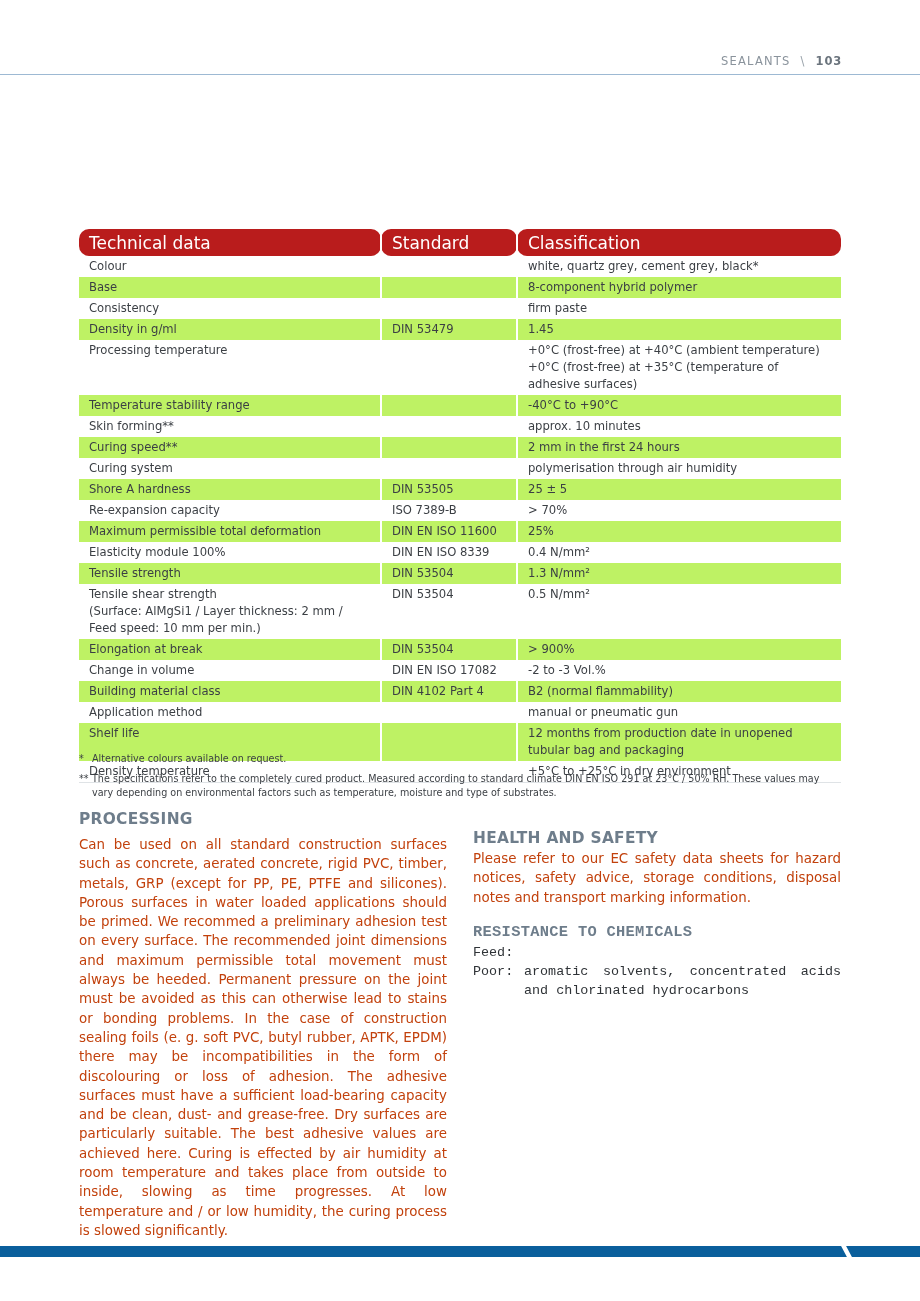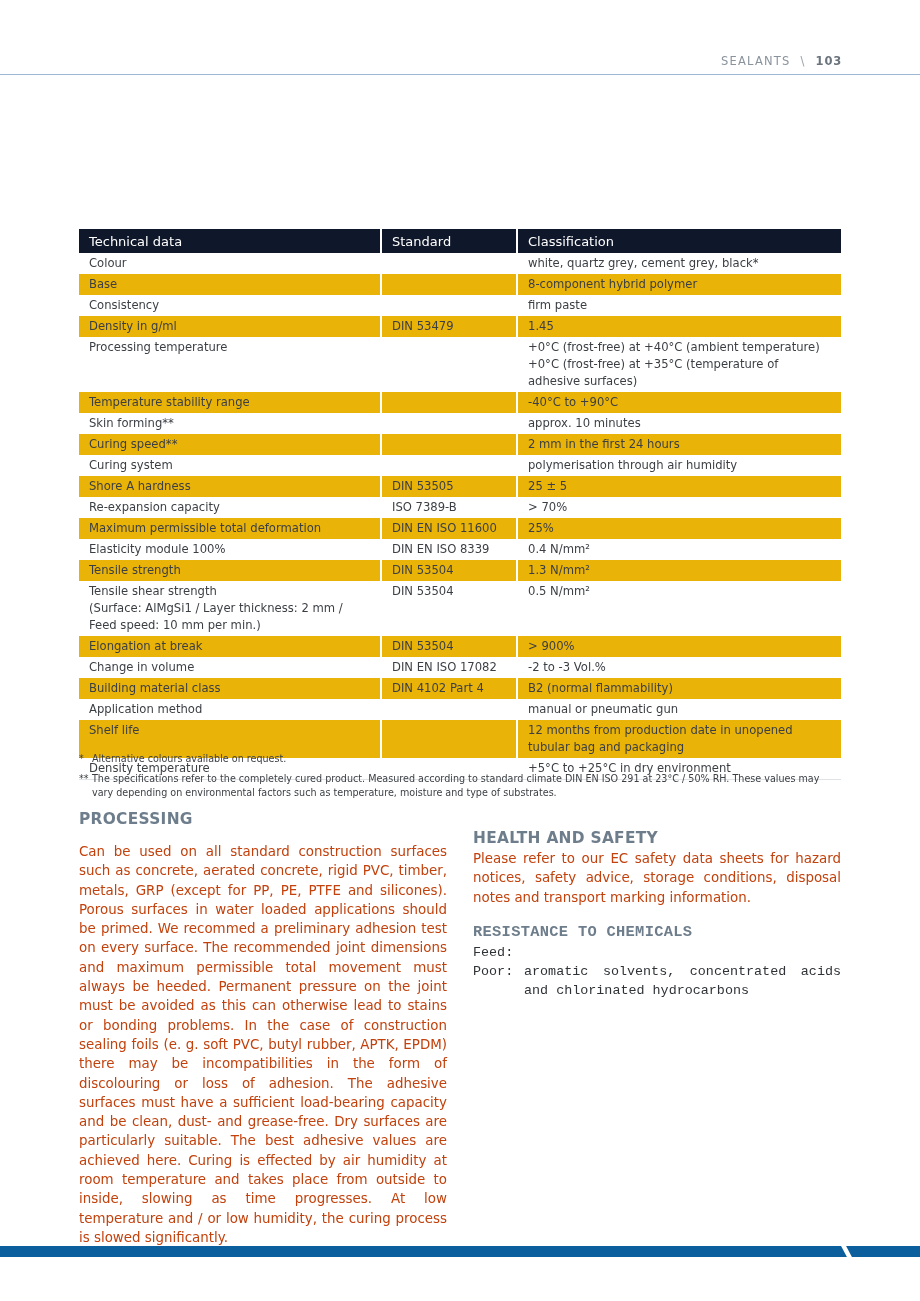--- a/index.html
+++ b/index.html
@@ -5,40 +5,40 @@
   * { box-sizing: border-box; margin: 0; padding: 0; }
   html, body { width: 920px; height: 1301px; background: #ffffff; }
   body { position: relative; font-family: "DejaVu Sans", sans-serif; color: #3b3f44; overflow: hidden; }
 
   .page-header { position: absolute; top: 54px; right: 78px; font-size: 11.5px; letter-spacing: 1.2px; color: #8a939c; }
   .page-header .sep { margin: 0 10px; color: #9aa3ab; }
   .page-header .num { font-weight: bold; color: #6b747d; letter-spacing: 0.8px; }
   .header-rule { position: absolute; top: 74px; left: 0; width: 920px; height: 1px; background: #9db9d3; }
 
   table.tech { position: absolute; top: 229px; left: 79px; width: 762px; border-collapse: collapse; font-size: 11.6px; }
-  table.tech th { background: #0f172a; color: #ffffff; font-weight: normal; text-align: left; padding: 4px 10px 3px; height: 24px; font-size: 13px; border-right: 2px solid #ffffff; }
+  table.tech th { background: #b91c1c; color: #ffffff; font-weight: normal; text-align: left; padding: 4px 10px 3px; height: 24px; font-size: 17px; border-right: 2px solid #ffffff; border-radius: 10px; }
   table.tech th:last-child { border-right: none; }
   table.tech td { padding: 2px 10px 2px; line-height: 17px; vertical-align: top; color: #3b3f44; border-right: 2px solid #ffffff; }
   table.tech td:last-child { border-right: none; }
-  table.tech tr.shade td { background: #eab308; }
+  table.tech tr.shade td { background: #bef264; }
   table.tech tr.last td { border-bottom: 1px solid #dfe3e6; }
   table.tech col.c1 { width: 302px; }
   table.tech col.c2 { width: 136px; }
   table.tech col.c3 { width: 324px; }
   table.tech td .line { display: block; }
 
   .footnotes { position: absolute; top: 752px; left: 79px; width: 762px; font-size: 9.6px; color: #3b3f44; line-height: 14px; }
   .footnotes .fn { display: flex; margin-bottom: 6px; }
   .footnotes .mark { width: 13px; flex: none; }
 
   .section-title { font-weight: bold; color: #6e7d8b; font-size: 15.4px; letter-spacing: 0.3px; }
   .body-text { font-size: 13.4px; line-height: 19.3px; color: #c2410c; text-align: justify; }
 
   .col-left { position: absolute; top: 810px; left: 79px; width: 368px; }
-  .col-left .section-title { margin-bottom: 14px; }
+  .col-left .section-title { margin-bottom: 7px; }
 
   .col-right { position: absolute; top: 829px; left: 473px; width: 368px; }
   .col-right .section-title { margin-bottom: 2px; }
   .col-right .block2 { margin-top: 16px; font-family: Liberation Mono, monospace; }
   .res-row { display: flex; font-size: 13.4px; line-height: 19.3px; color: #2f3337; }
   .res-label { width: 51px; flex: none; }
   .res-text { flex: 1; text-align: justify; }
 
   .footer-bar { position: absolute; top: 1246px; left: 0; width: 920px; height: 11px; background: #0a5f9c; }
   .footer-slash { position: absolute; top: 1244px; left: 844px; width: 5px; height: 15px; background: #ffffff; transform: skewX(28deg); }

